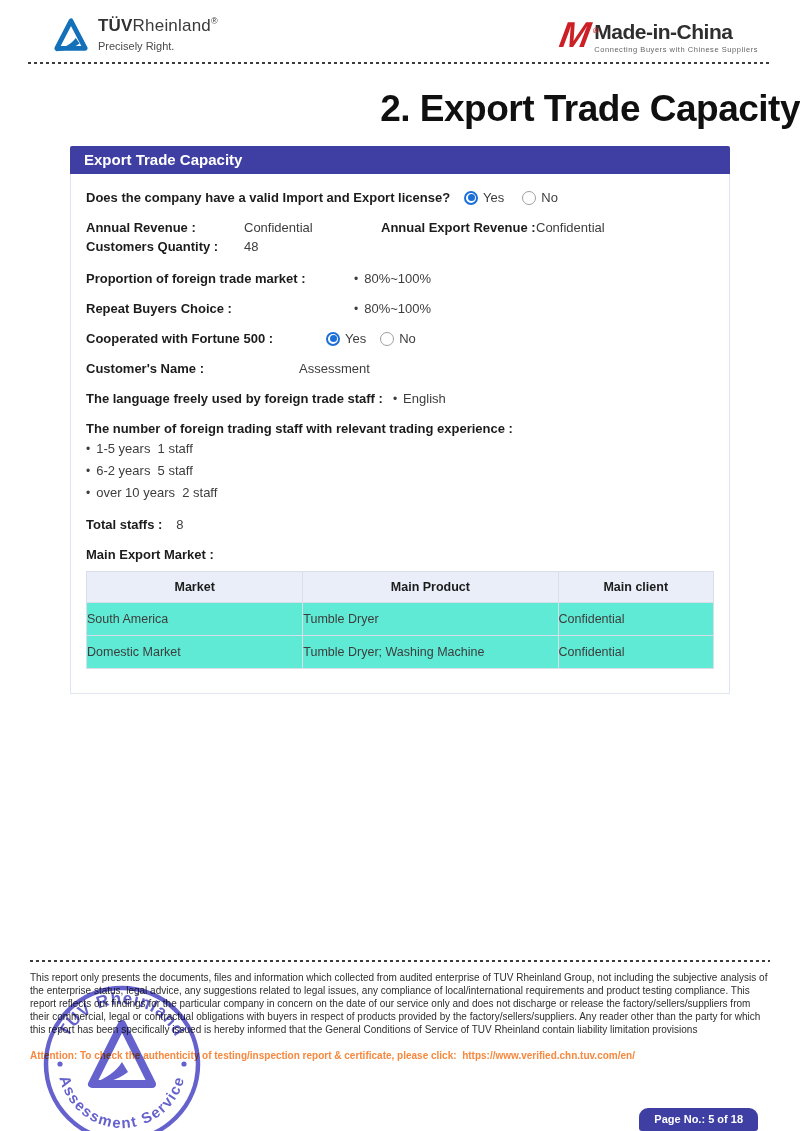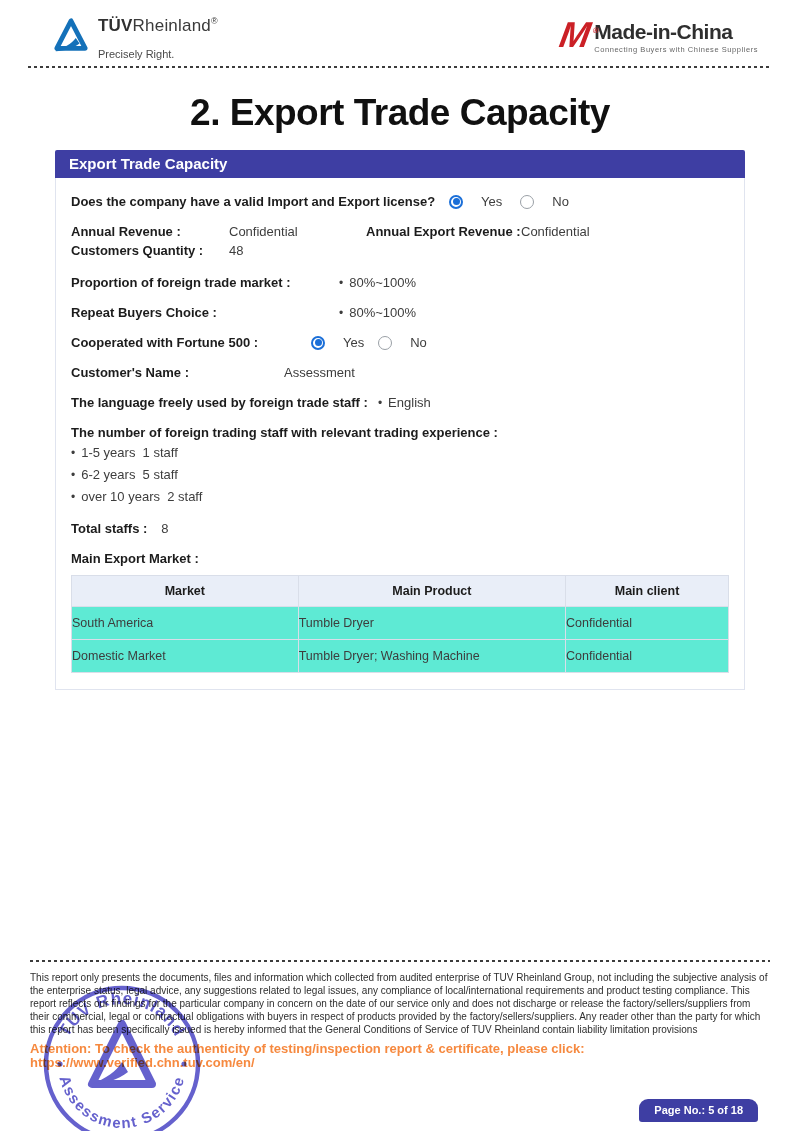--- a/index.html
+++ b/index.html
@@ -6,45 +6,45 @@
   html,body { background:#ffffff; }
   body { font-family:"Liberation Sans", sans-serif; color:#1f1f1f; }
   .page { position:relative; width:800px; height:1131px; background:#fff; overflow:hidden; margin:0 auto; }
 
   
   .header { display:flex; justify-content:space-between; align-items:flex-start; padding:16px 42px 0 52px; }
   .tuv-brand { display:flex; align-items:flex-start; gap:8px; }
   .tuv-text .brand-line { font-size:17px; color:#3a3a3a; letter-spacing:.2px; }
   .tuv-text .brand-line b { font-weight:700; color:#303030; }
   .tuv-text .reg { font-size:9px; vertical-align:super; color:#3a3a3a; }
-  .tuv-text .tagline { font-size:11px; color:#4a4a4a; margin-top:12px; }
+  .tuv-text .tagline { font-size:11px; color:#4a4a4a; margin-top:4px; }
   .mic-brand { display:flex; align-items:flex-start; gap:6px; margin-top:4px; }
   .mic-m { position:relative; font-style:italic; font-weight:700; font-size:36px; line-height:30px;
            color:#cb2026; transform:skewX(-10deg); letter-spacing:-2px; }
   .mic-reg { position:absolute; top:-4px; right:-8px; font-size:8px; font-style:normal; color:#cb2026; }
   .mic-text .brand-line { font-size:21px; font-weight:700; color:#2f2f2f; letter-spacing:-.5px; }
   .mic-text .tagline { font-size:7.5px; color:#666; letter-spacing:.55px; margin-top:1px; }
   .dotted { height:2px; margin:6px 28px 0 28px;
             background:repeating-linear-gradient(90deg,#3c3c3c 0 3px, transparent 3px 6px); }
 
   
-  .page-title { text-align:center; font-size:37px; font-weight:700; color:#101010; margin:24px 0 16px; letter-spacing:-.5px; }
-
-  
-  .panel { margin:0 55px; }
+  .page-title { text-align:right; font-size:37px; font-weight:700; color:#101010; margin:24px 0 16px; letter-spacing:-.5px; }
+
+  
+  .panel { margin:0 70px; }
   .panel-bar { background:#3e3ea3; color:#fff; font-size:15px; font-weight:700;
                padding:5px 14px 6px; border-radius:2px 2px 0 0; }
-  .panel-body { border:1px solid #e0e4ef; border-top:none; background:#fff; padding:16px 15px 16px; font-size:13px; }
+  .panel-body { border:1px solid #e0e4ef; border-top:none; background:#fff; padding:16px 15px 24px; font-size:13px; }
   .lbl { font-weight:700; color:#1c1c1c; }
   .val { color:#3d3d3d; }
   .pre { white-space:pre-wrap; }
   .row { display:flex; align-items:center; }
 
   .radio-group { display:inline-flex; align-items:center; gap:18px; margin-left:14px; }
-  .radio-opt { display:inline-flex; align-items:center; gap:18px; color:#3d3d3d; cursor:default; }
+  .radio-opt { display:inline-flex; align-items:center; gap:5px; color:#3d3d3d; cursor:default; }
   .radio { position:relative; width:14px; height:14px; border-radius:50%; border:1.5px solid #9aa0a6; background:#fff; flex:none; }
   .radio.sel { border:2px solid #1b6fd8; }
   .radio.sel::after { content:""; position:absolute; inset:1.5px; border-radius:50%; background:#1b6fd8; }
 
   .rev-grid { margin-top:13px; line-height:19px; }
   .rev-grid .row > :nth-child(1) { width:158px; flex:none; }
   .rev-grid .row > :nth-child(2) { width:137px; flex:none; }
   .rev-grid .row > :nth-child(3) { width:155px; flex:none; }
 
   .spaced { margin-top:15px; }
@@ -58,26 +58,26 @@
   table.market { width:100%; border-collapse:collapse; margin-top:9px; font-size:12.5px; }
   table.market th, table.market td { border:1px solid #d9dee9; }
   table.market th { background:#e9eef8; font-weight:700; color:#1c1c1c; height:31px; }
   table.market td { height:33px; color:#3d3d3d; background:#5eead4; }
   .col-market { width:34.5%; } .col-product { width:40.7%; } .col-client { width:24.8%; }
 
   
   .footer { position:absolute; left:30px; right:30px; top:960px; }
   .footer .dotted2 { height:2px; background:repeating-linear-gradient(90deg,#3c3c3c 0 3px, transparent 3px 6px); }
   .disclaimer { margin-top:9px; font-size:10px; line-height:13px; color:#2e2e2e; }
-  .attention { margin-top:6px; font-size:13px; font-weight:700; color:#f6893f; line-height:14px; }
+  .attention { margin-top:13px; font-size:10px; font-weight:700; color:#f6893f; line-height:14px; }
   .attention .url { color:#f6893f; text-decoration:none; }
 
   .stamp { position:absolute; left:40px; top:982px; width:164px; height:164px; opacity:.85; mix-blend-mode:multiply; }
 
-  .page-badge { position:absolute; right:42px; bottom:9px; background:#3e3ea3; color:#fff;
+  .page-badge { position:absolute; right:42px; bottom:0; background:#3e3ea3; color:#fff;
                 font-size:11px; font-weight:700; padding:5px 15px 6px; border-radius:9px 9px 3px 3px; }
 </style>
 </head>
 <body>
 
 <div class="page">
 
   <div class="header">
     <div class="tuv-brand">
       <svg width="38" height="40" viewBox="0 0 40 42">

